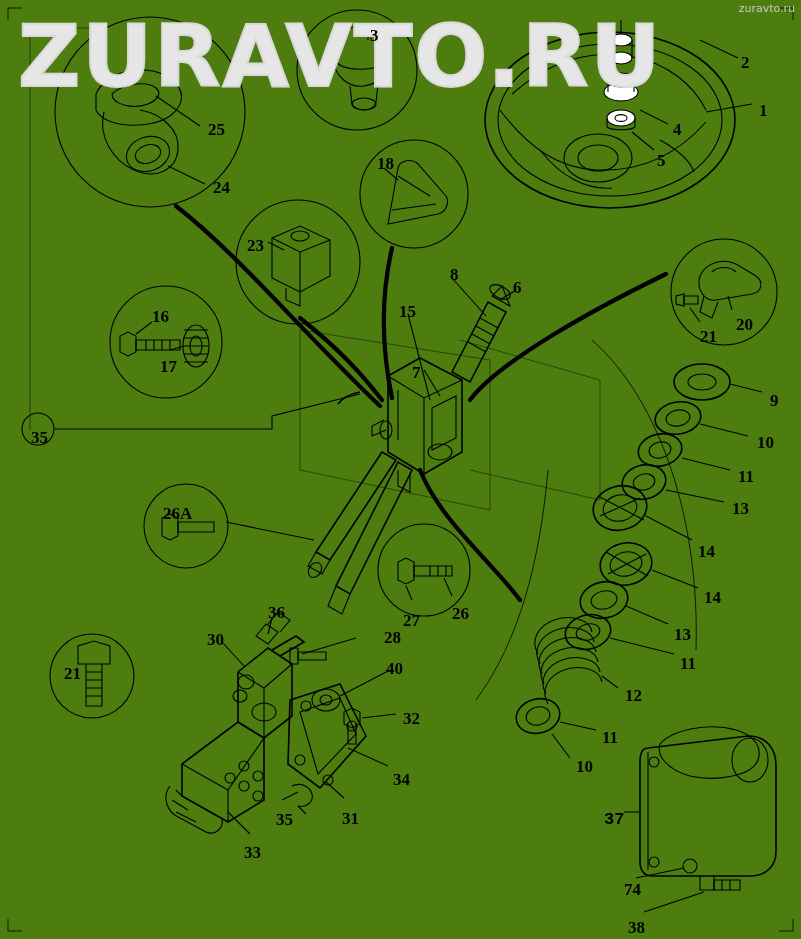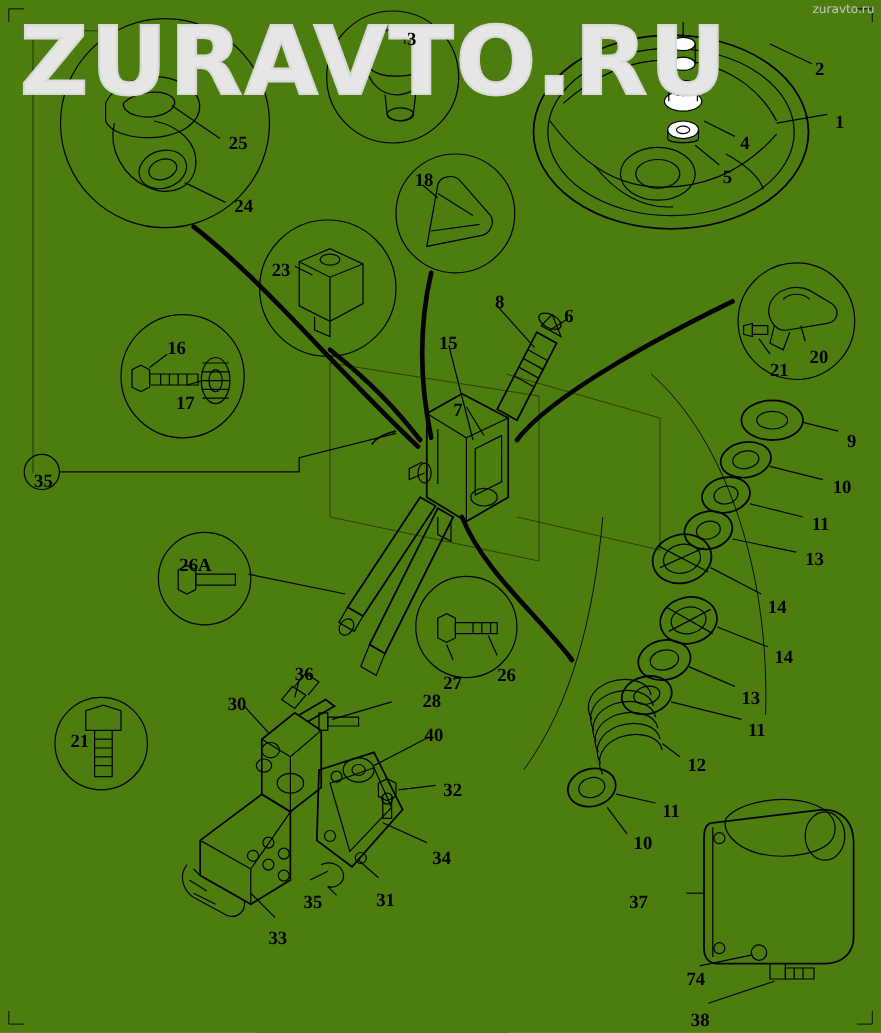--- a/index.html
+++ b/index.html
@@ -406,19 +406,19 @@
       <div class="callout" style="left: 163px; top: 505px;">26A</div>
       <div class="callout" style="left: 403px; top: 612px;">27</div>
       <div class="callout" style="left: 364px; top: 629px; margin-left: 20px;">28</div>
       <div class="callout" style="left: 207px; top: 631px;">30</div>
       <div class="callout" style="left: 342px; top: 810px;">31</div>
       <div class="callout" style="left: 403px; top: 710px; text-align: center;">32</div>
       <div class="callout" style="left: 244px; top: 844px;">33</div>
       <div class="callout" style="left: 393px; top: 771px;">34</div>
       <div class="callout" style="left: 276px; top: 811px;">35</div>
       <div class="callout" style="left: 268px; top: 604px;">36</div>
-      <div class="callout" style="left: 572px; top: 811px;">37</div>
+      <div class="callout" style="left: 604px; top: 811px; font-family: Liberation Mono, monospace;">37</div>
       <div class="callout" style="left: 628px; top: 919px;">38</div>
       <div class="callout" style="left: 624px; top: 881px;">74</div>
       <div class="callout" style="left: 386px; top: 660px;">40</div>
     </div>
 
 </div>
 
 </body></html>

